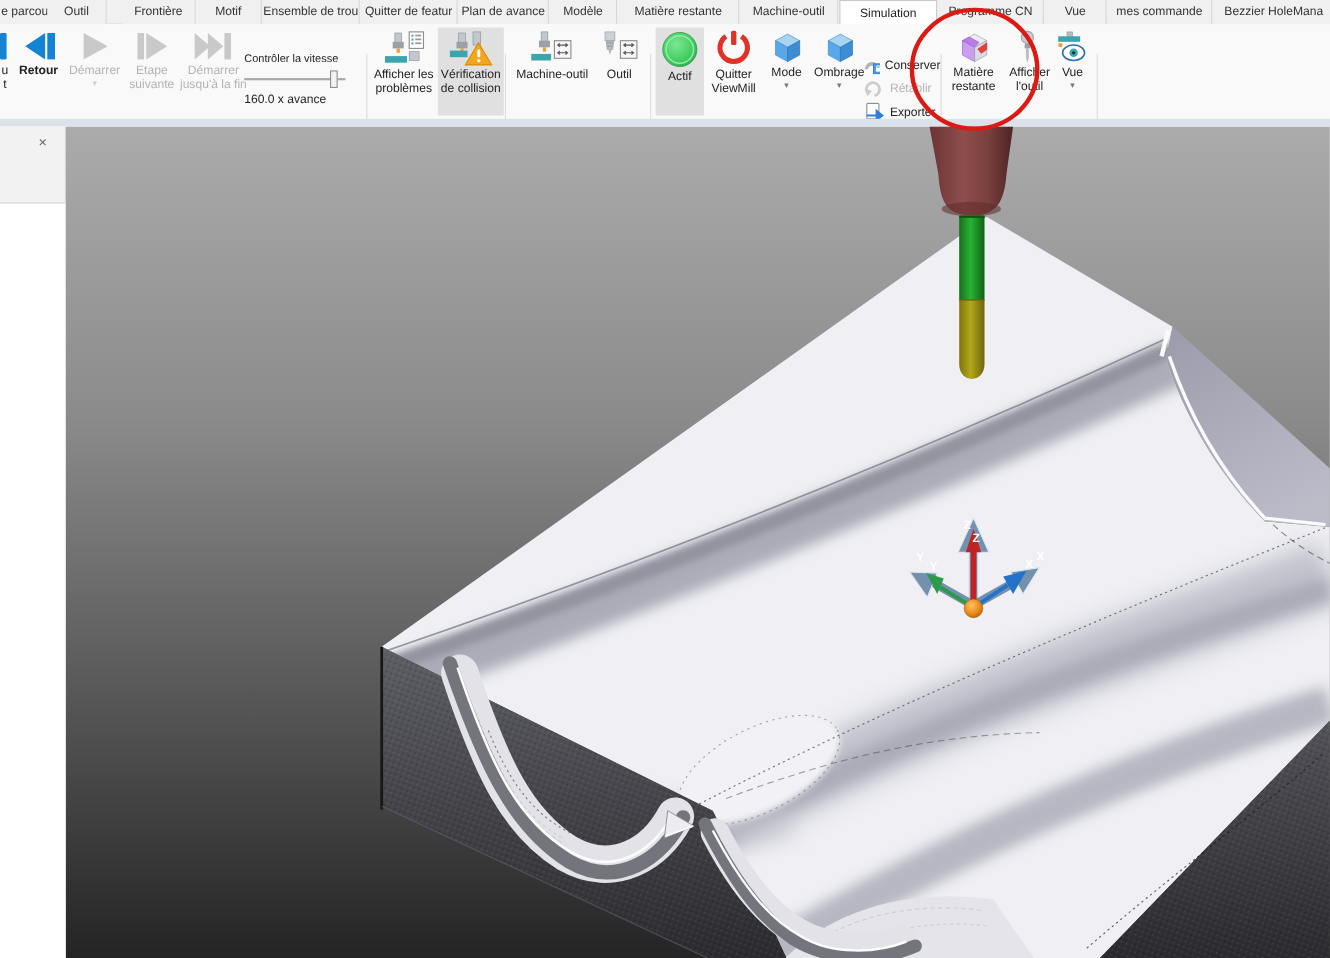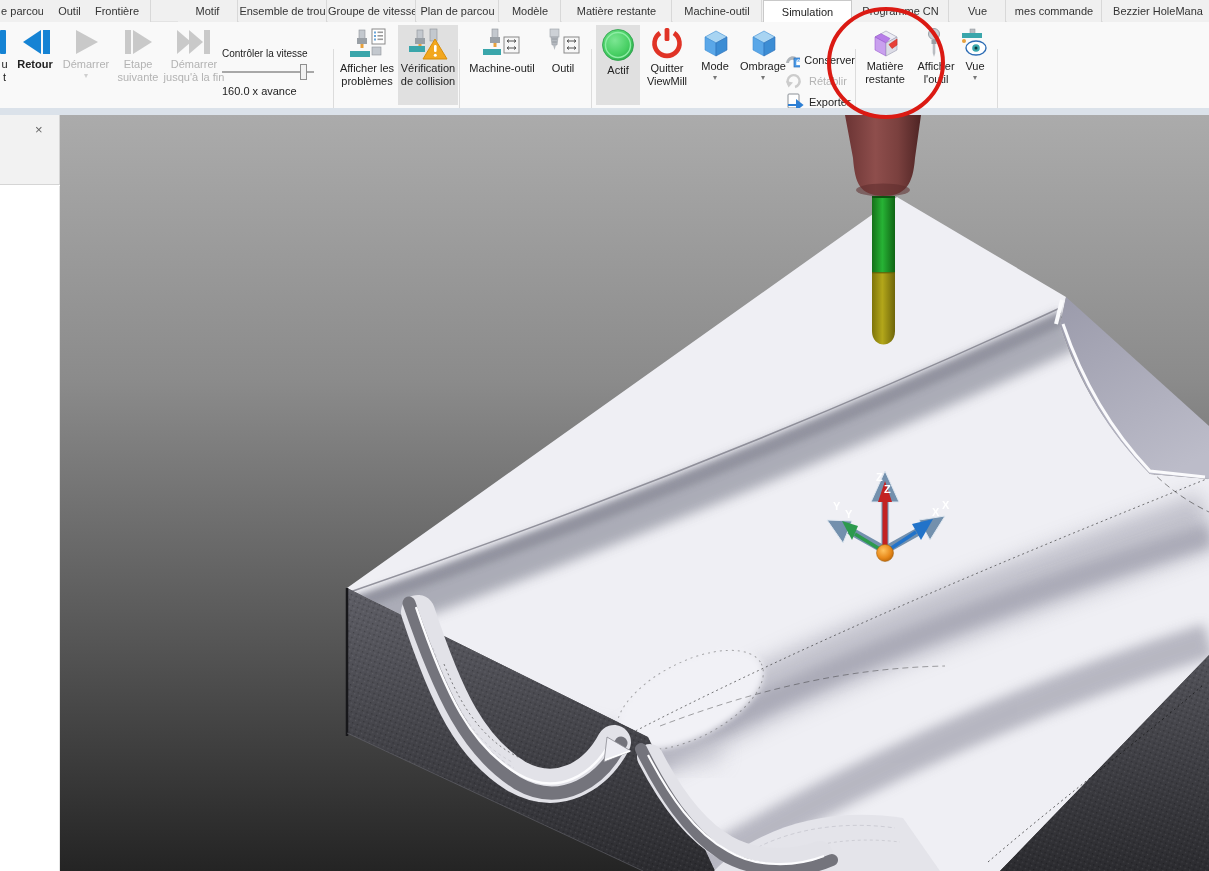--- a/index.html
+++ b/index.html
@@ -55,25 +55,25 @@
            z-index:50; pointer-events:none; }
 </style>
 </head>
 <body>
 
 <div class="app">
 
   <div class="tabbar">
     <div class="tab" style="left:0;width:46px">e parcou</div>
     <div class="tab" style="left:43px;width:54px">Outil</div>
-    <div class="tab" style="left:84px;width:67px">Frontière</div>
+    <div class="tab" style="left:111px;width:67px">Frontière</div>
     <div class="tab" style="left:178px;width:60px">Motif</div>
     <div class="tab" style="left:239px;width:88px">Ensemble de trou</div>
-    <div class="tab" style="left:328px;width:88px">Groupe de vitesse</div>
-    <div class="tab" style="left:417px;width:82px">Plan de parcou</div>
+    <div class="tab" style="left:328px;width:88px">Quitter de featur</div>
+    <div class="tab" style="left:417px;width:82px">Plan de avance</div>
     <div class="tab" style="left:500px;width:61px">Modèle</div>
     <div class="tab" style="left:562px;width:110px">Matière restante</div>
     <div class="tab" style="left:673px;width:89px">Machine-outil</div>
     <div class="tab active" style="left:763px;width:89px">Simulation</div>
     <div class="tab" style="left:853px;width:96px">Programme CN</div>
     <div class="tab" style="left:950px;width:56px">Vue</div>
     <div class="tab" style="left:1007px;width:95px">mes commande</div>
     <div class="tab" style="left:1103px;width:110px;border-right:none">Bezzier HoleMana</div>
   </div>
 

